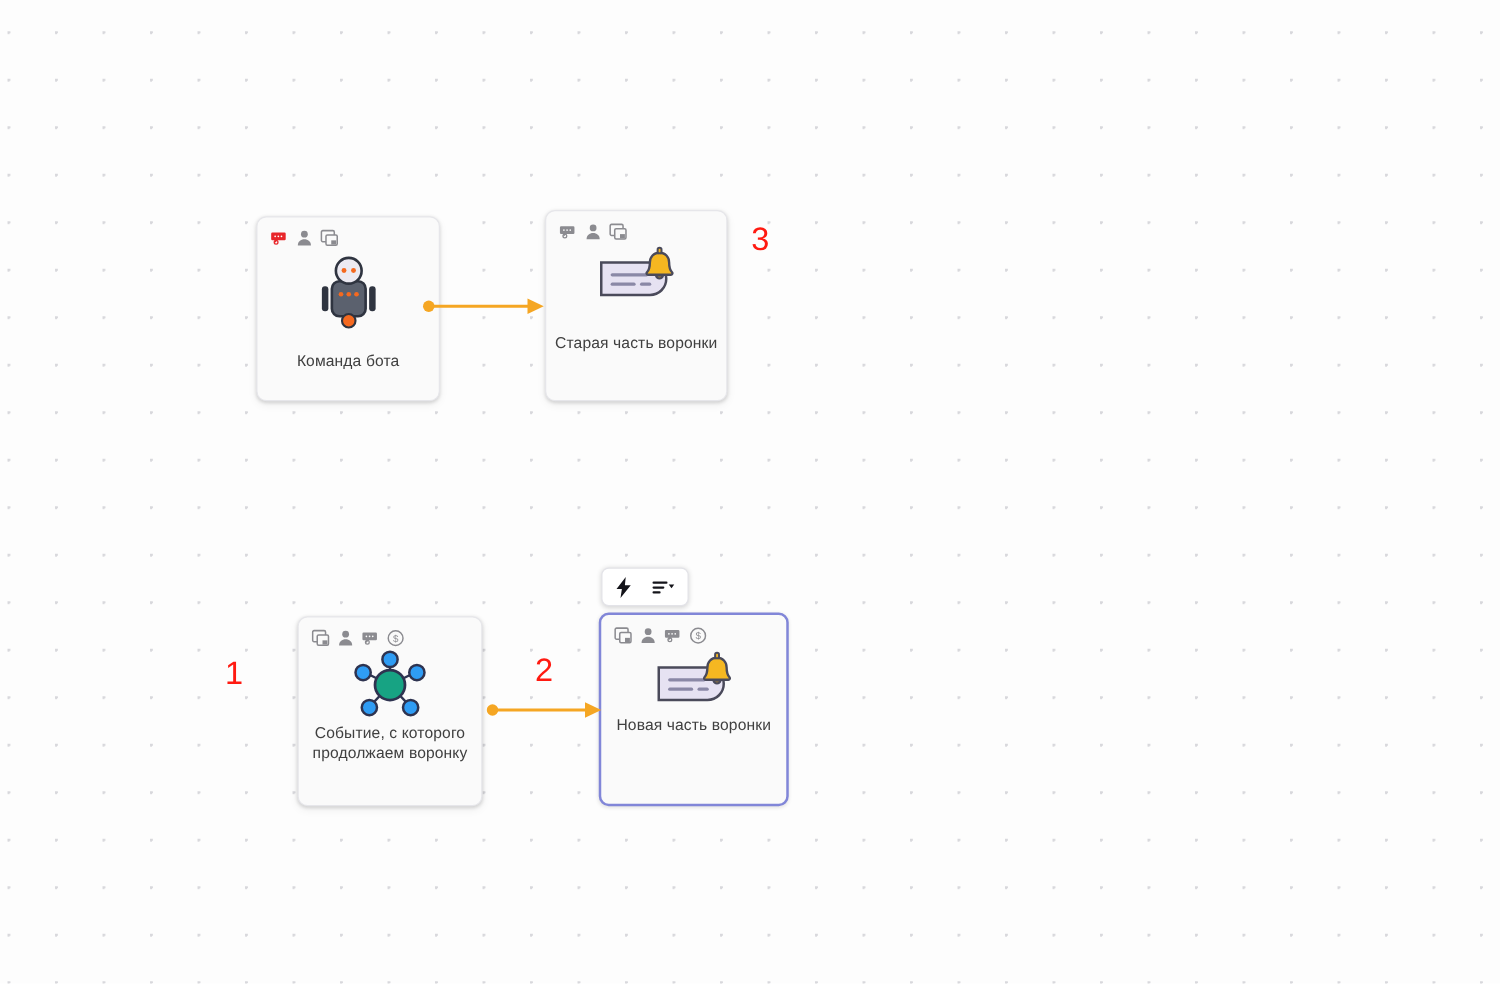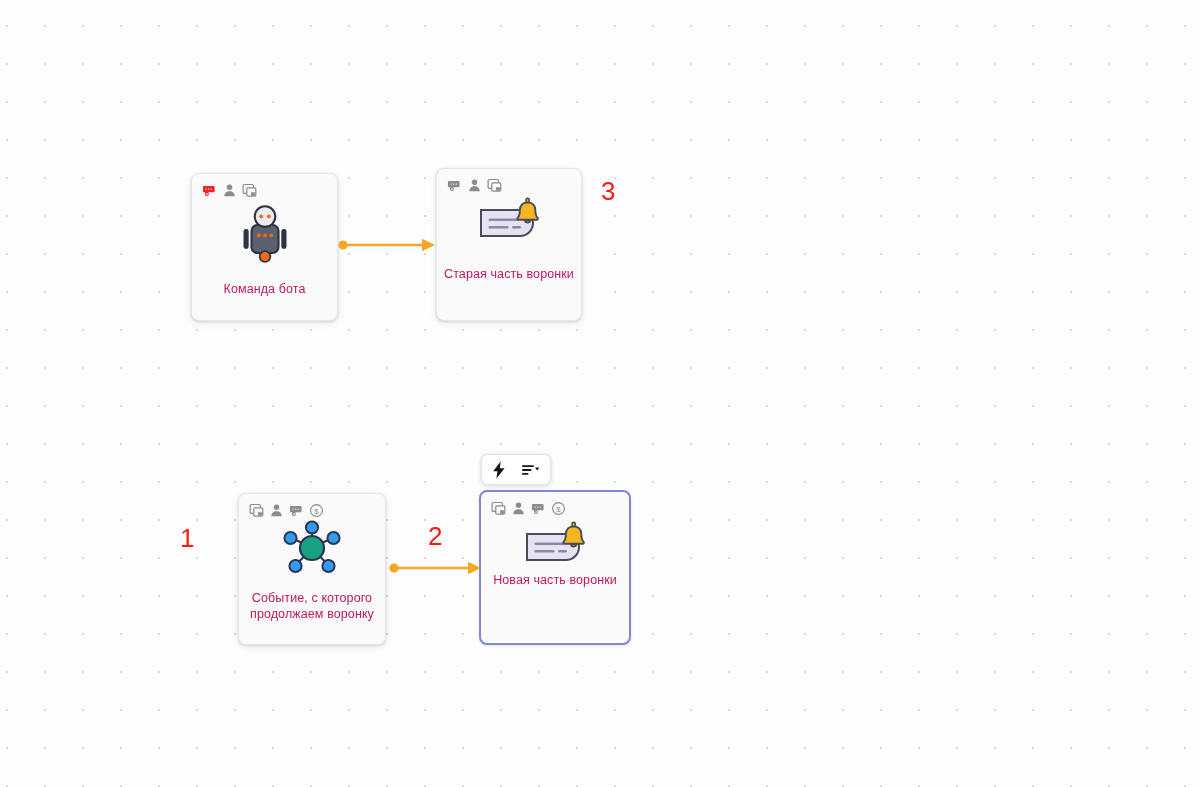--- a/index.html
+++ b/index.html
@@ -52,46 +52,46 @@
     display: block;
   }
   .node-art {
     margin-top: 0;
     display: flex;
     align-items: center;
     justify-content: center;
   }
   .node-label {
     font-size: 12.5px;
-    color: #be185d;
+    color: #404040;
     text-align: center;
     line-height: 16px;
     letter-spacing: 0.1px;
     padding: 0 4px;
     font-family: "Liberation Sans", sans-serif;
   }
 
   
   #node-bot-command {
-    left: 191px; top: 173px; width: 147px; height: 148px;
+    left: 205px; top: 173px; width: 147px; height: 148px;
   }
   #node-bot-command .node-art { margin-top: 29px; }
   #node-bot-command .node-label { margin-top: 16px; }
 
   #node-old-funnel {
     left: 436px; top: 168px; width: 146px; height: 153px;
   }
   #node-old-funnel .node-art { margin-top: 27px; }
   #node-old-funnel .node-label { margin-top: 18px; }
 
   #node-continue-event {
     left: 238px; top: 493px; width: 148px; height: 152px;
   }
   #node-continue-event .node-art { margin-top: 25px; }
-  #node-continue-event .node-label { margin-top: 13px; text-align: center; }
+  #node-continue-event .node-label { margin-top: 1px; text-align: center; }
 
   #node-new-funnel {
     left: 479px; top: 490px; width: 152px; height: 155px;
   }
   #node-new-funnel .node-art { margin-top: 28px; }
   #node-new-funnel .node-label { }
 
   
   #float-toolbar {
     position: absolute;

